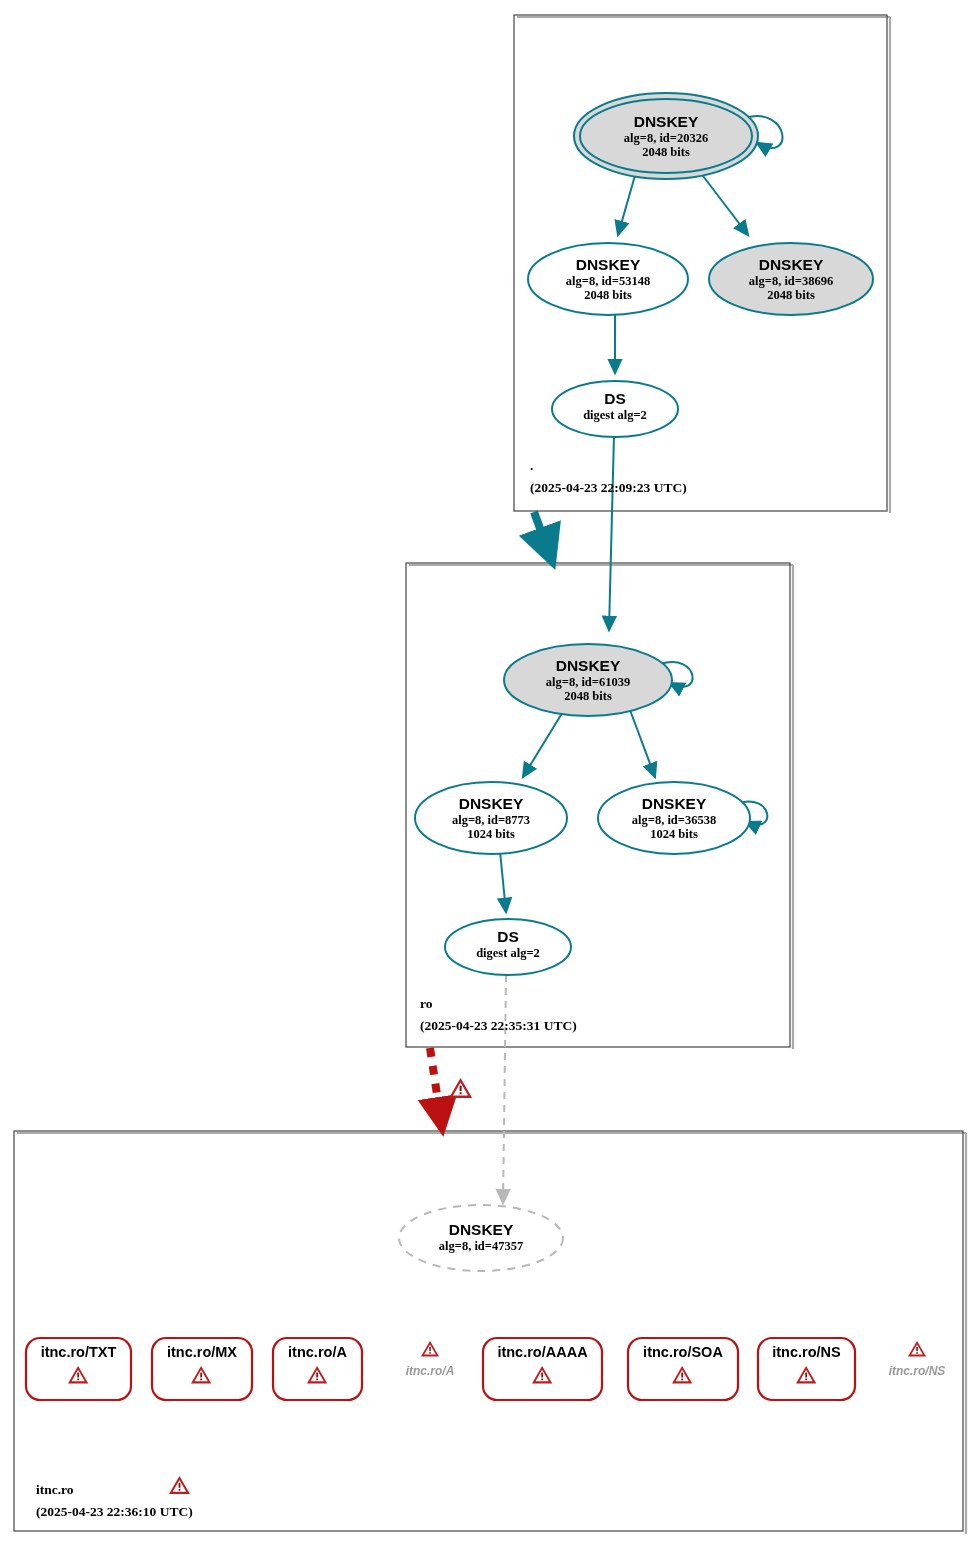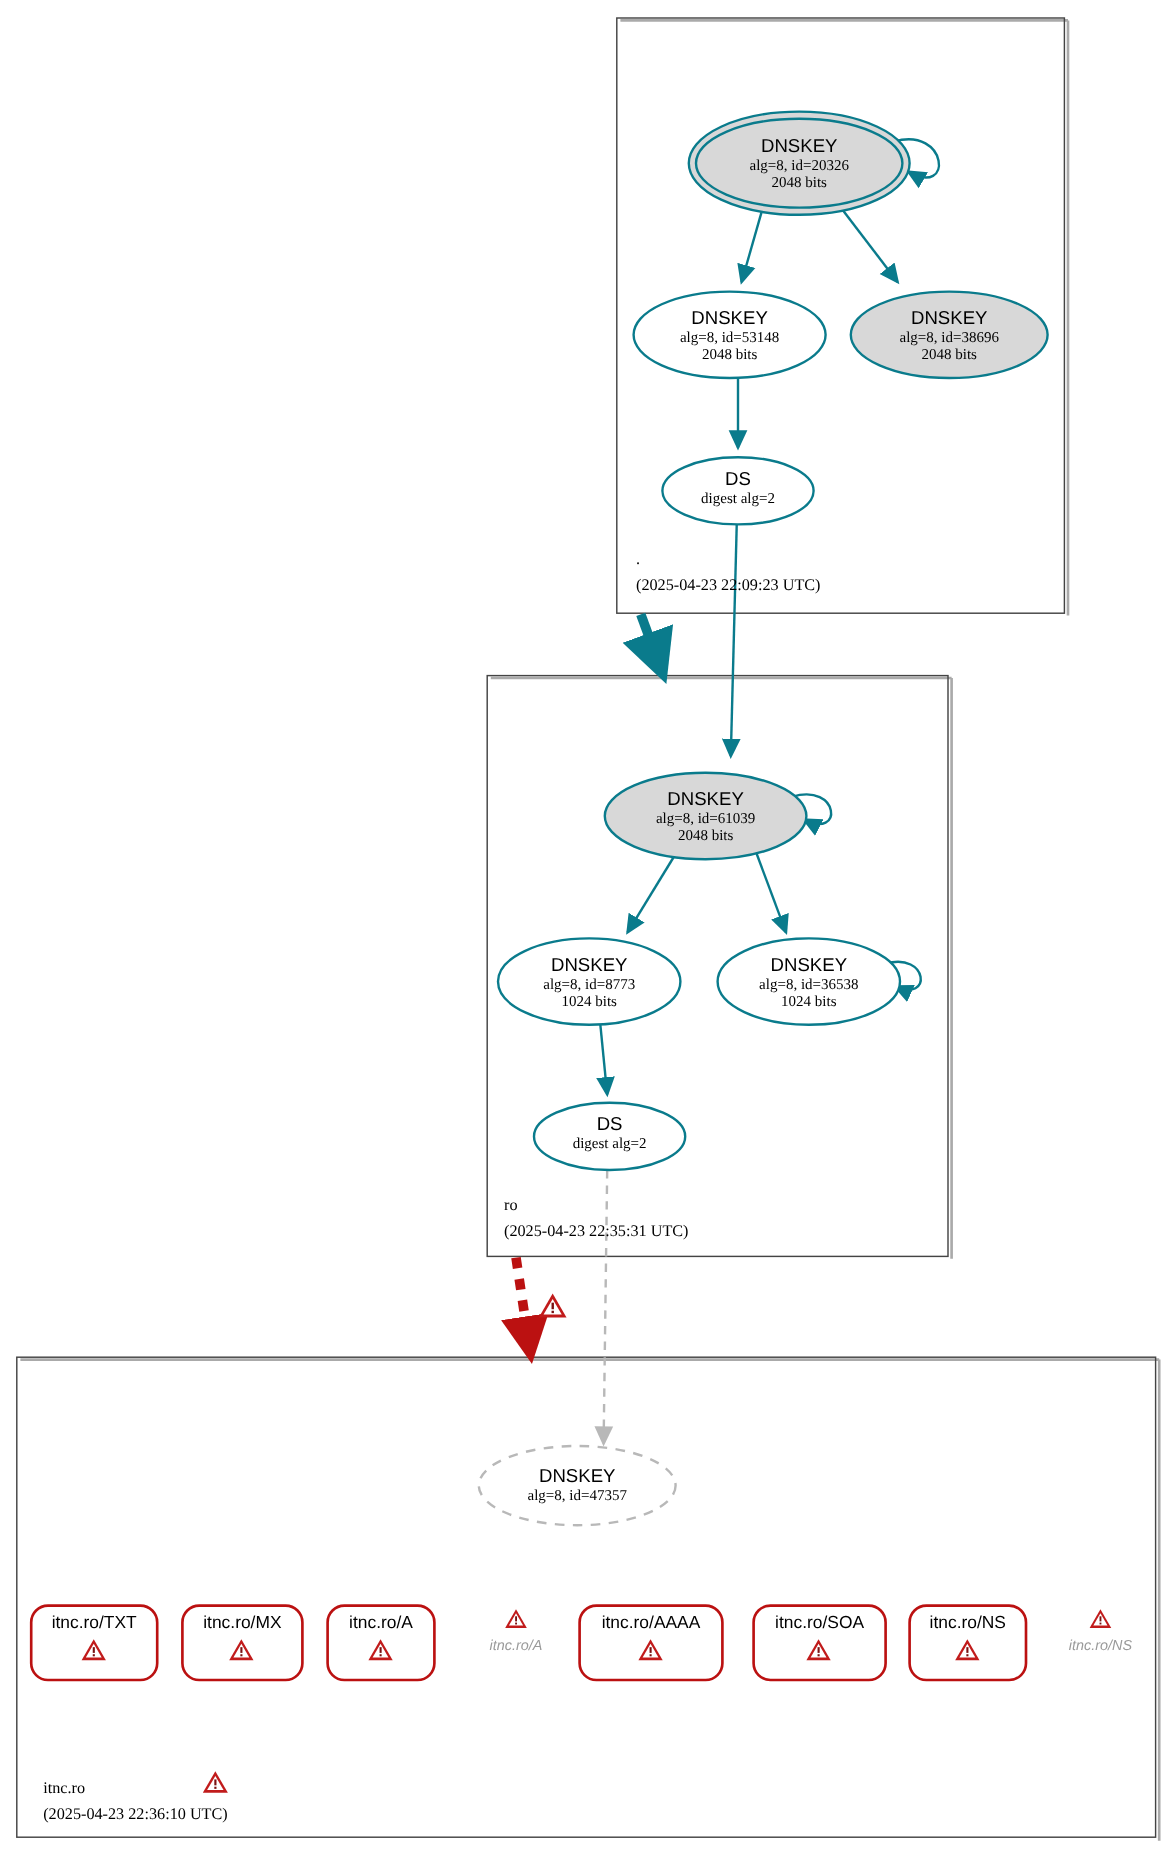--- a/index.html
+++ b/index.html
@@ -9,20 +9,21 @@
   }
   body {
     font-family: "Liberation Sans", sans-serif;
   }
   #canvas {
     position: relative;
     width: 980px;
     height: 1547px;
     background: #ffffff;
     overflow: hidden;
+    font-weight: bold;
   }
   svg.layer {
     position: absolute;
     left: 0;
     top: 0;
     width: 980px;
     height: 1547px;
   }
   .zone-box {
     fill: none;

